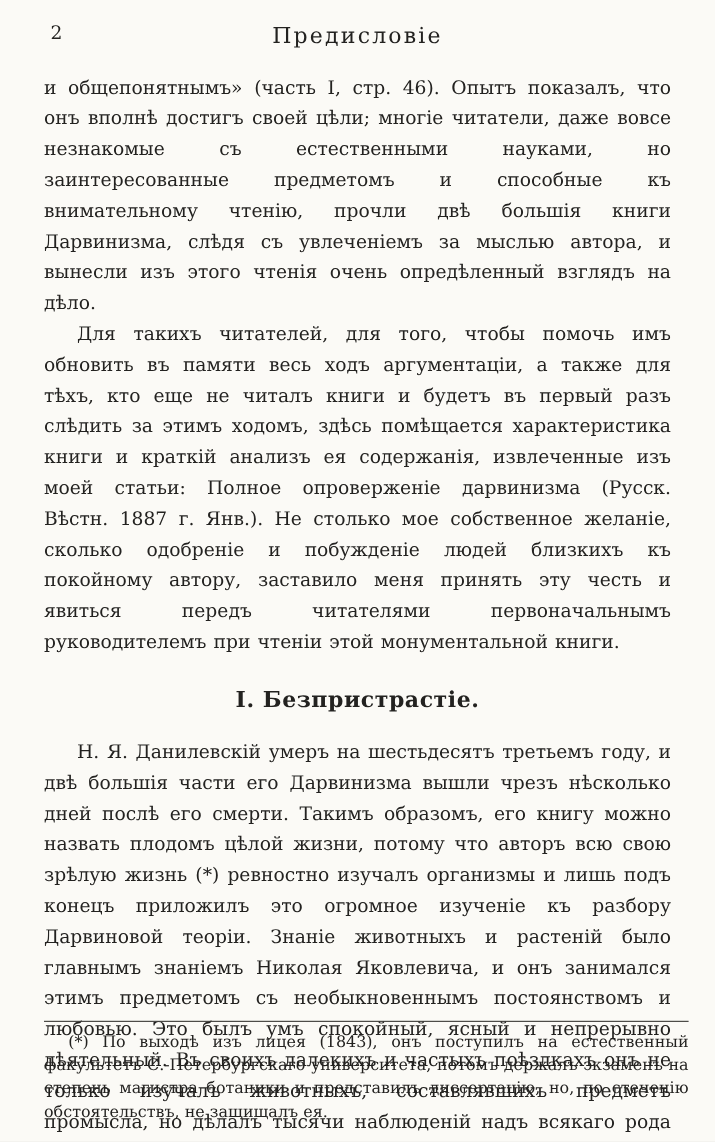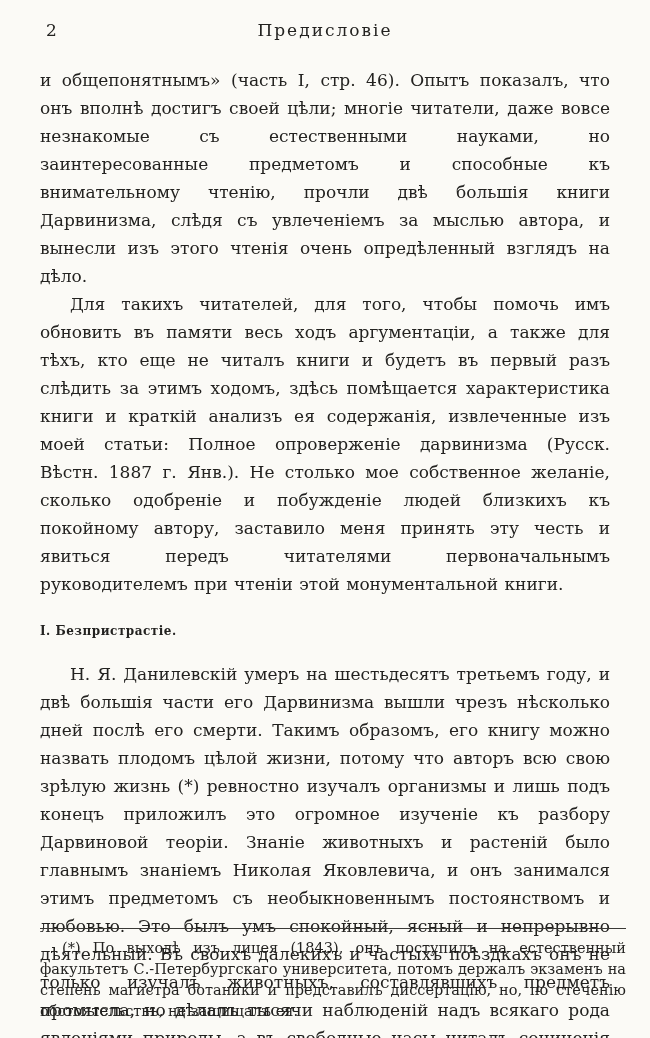--- a/index.html
+++ b/index.html
@@ -26,40 +26,40 @@
   }
   .page-number {
     position: absolute;
     left: 6px;
     top: 0;
     font-size: 17px;
   }
   .running-title {
     display: block;
     text-align: center;
-    font-size: 17px;
+    font-size: 20px;
     letter-spacing: 2px;
   }
   .body-text p.para {
     margin: 0;
     font-size: 17px;
     line-height: 28px;
     text-align: justify;
     text-indent: 0;
     word-spacing: 1px;
   }
   .body-text p.para.indent {
     text-indent: 30px;
   }
   .italic {
   }
   .section-heading {
     margin: 26px 0 22px 0;
-    text-align: left;
-    font-size: 12px;
+    text-align: center;
+    font-size: 20px;
     font-weight: bold;
     letter-spacing: 0.5px;
   }
   .footnote {
     position: absolute;
     left: 40px;
     right: 24px;
     bottom: 16px;
   }
   .footnote-rule {

